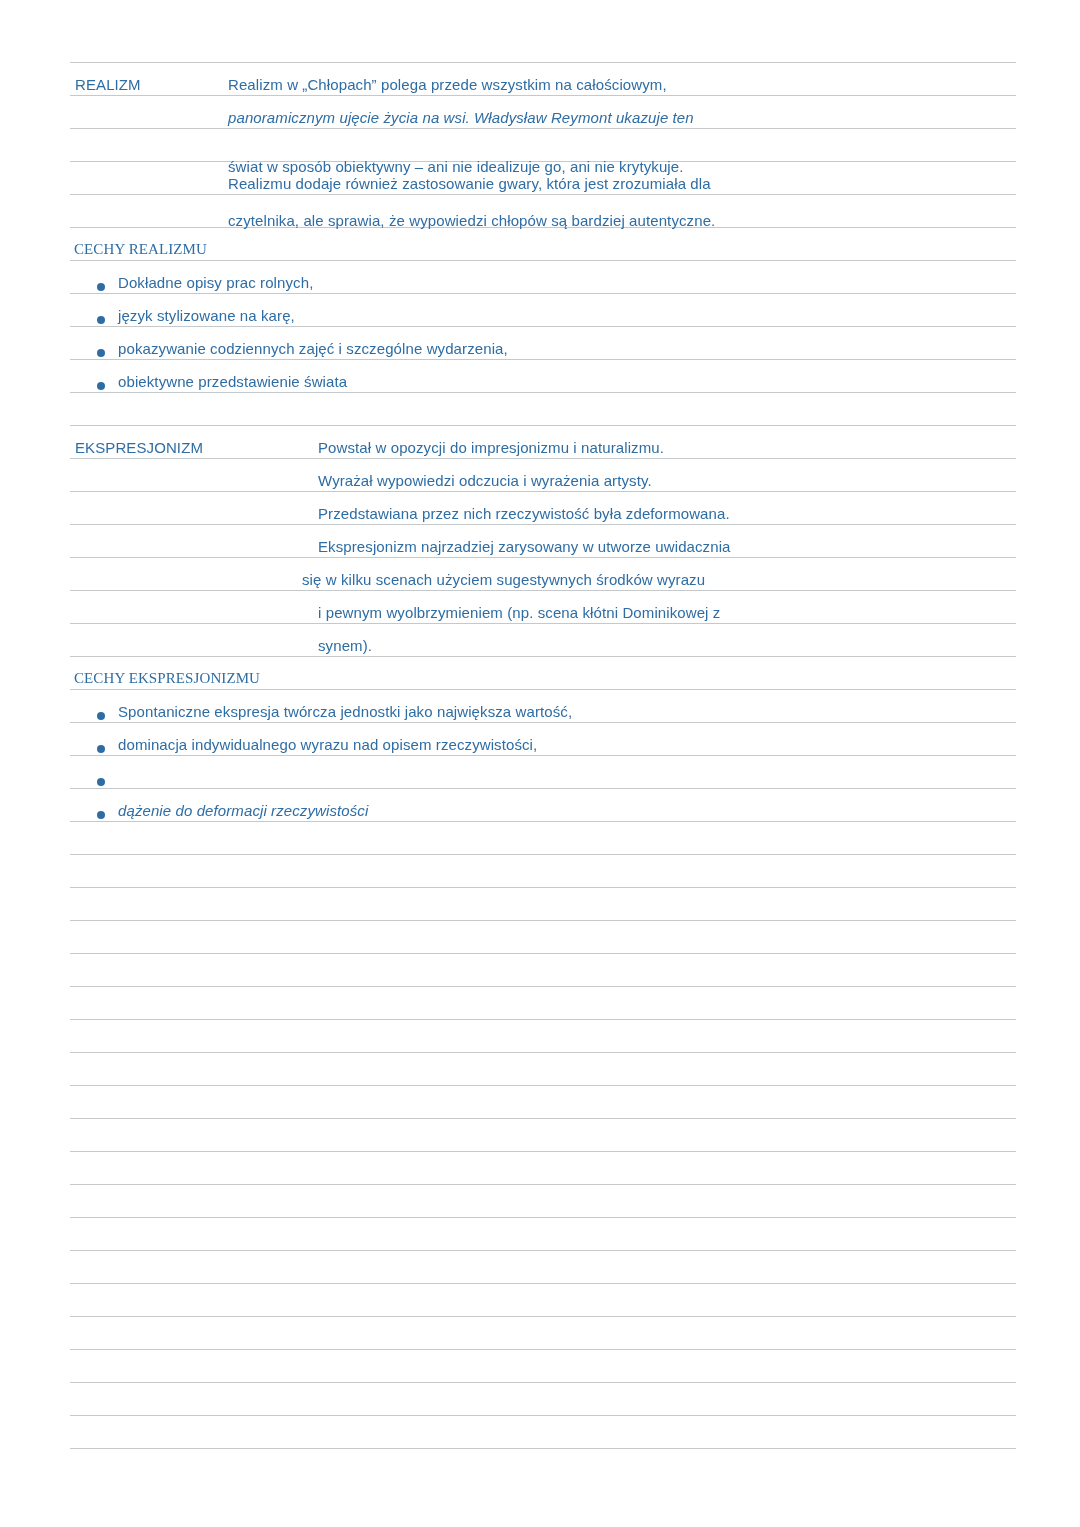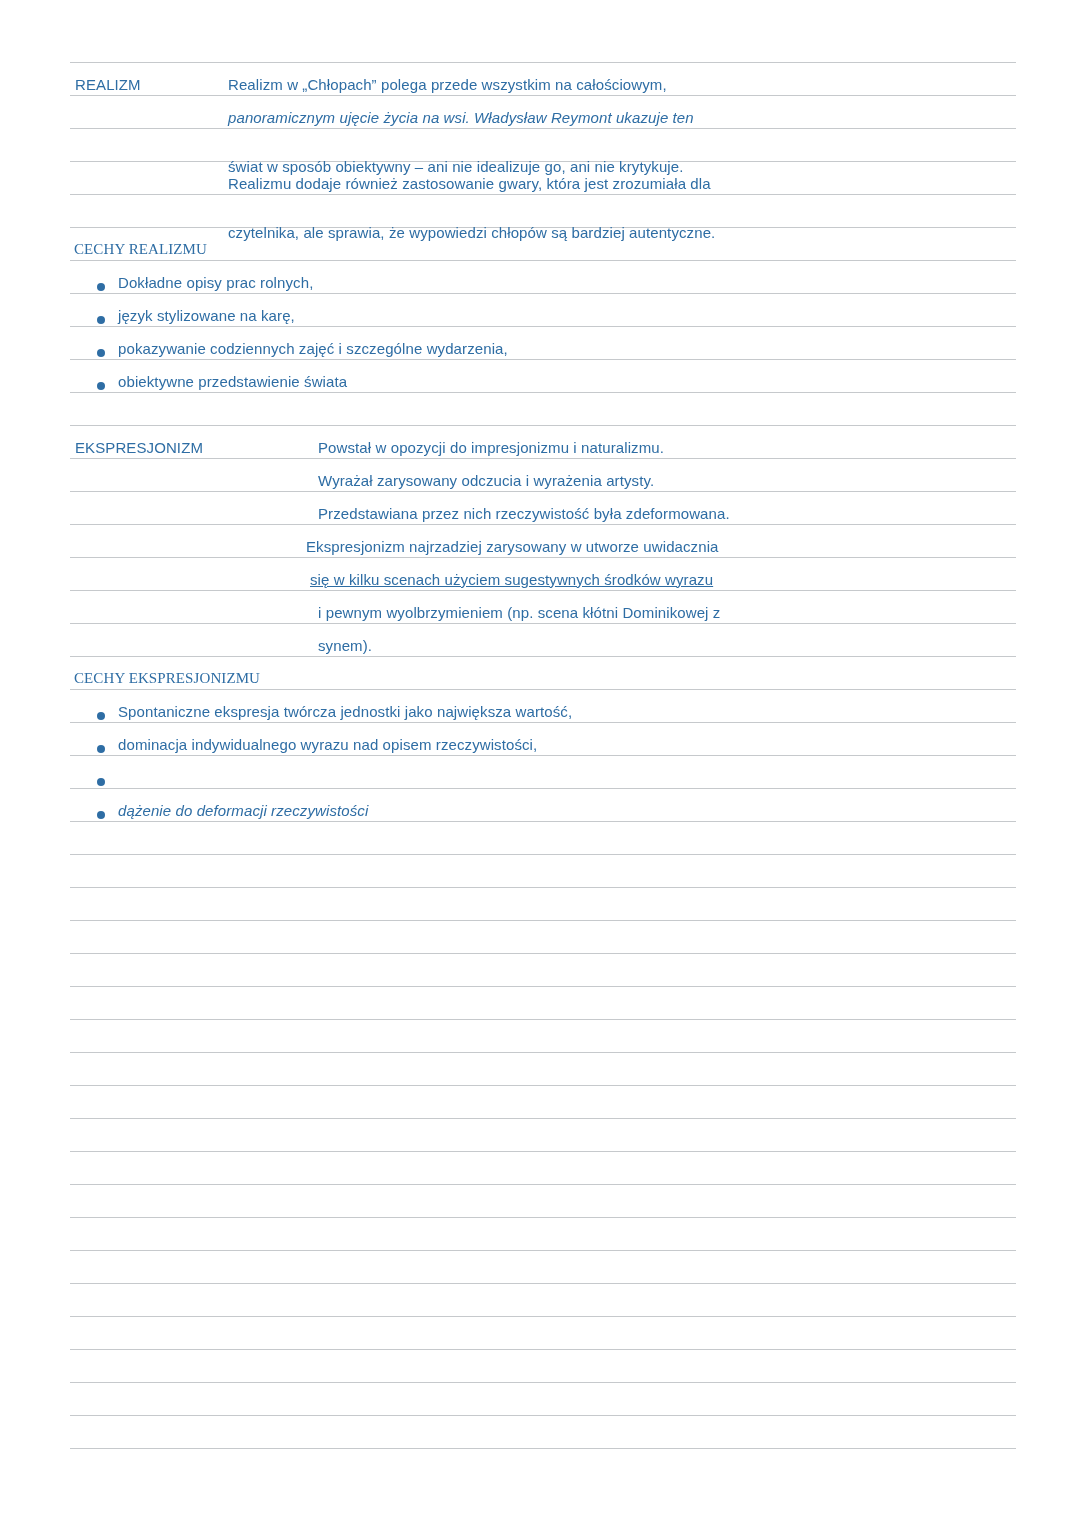--- a/index.html
+++ b/index.html
@@ -68,21 +68,21 @@
       </div>
       <div class="row" style="top: 33px; font-style: italic;">
         <span class="def" style="left: 158px;">panoramicznym ujęcie życia na wsi. Władysław Reymont ukazuje ten</span>
       </div>
       <div class="row" style="top: 82px;">
         <span class="def" style="left: 158px;">świat w sposób obiektywny – ani nie idealizuje go, ani nie krytykuje.</span>
       </div>
       <div class="row" style="top: 99px;">
         <span class="def" style="left: 158px;">Realizmu dodaje również zastosowanie gwary, która jest zrozumiała dla</span>
       </div>
-      <div class="row" style="top: 148px;">
+      <div class="row" style="top: 136px;">
         <span class="def" style="left: 158px;">czytelnika, ale sprawia, że wypowiedzi chłopów są bardziej autentyczne.</span>
       </div>
       <div class="row" style="top: 165px;">
         <span class="heading">CECHY REALIZMU</span>
       </div>
       <div class="row bullet-row" style="top: 198px;">
         <span class="dot"></span>
         <span class="bullet-text">Dokładne opisy prac rolnych,</span>
       </div>
       <div class="row bullet-row" style="top: 231px;">
@@ -95,30 +95,30 @@
       </div>
       <div class="row bullet-row" style="top: 297px;">
         <span class="dot"></span>
         <span class="bullet-text">obiektywne przedstawienie świata</span>
       </div>
       <div class="row" style="top: 363px;">
         <span class="term">EKSPRESJONIZM</span>
         <span class="def" style="left: 248px;">Powstał w opozycji do impresjonizmu i naturalizmu.</span>
       </div>
       <div class="row" style="top: 396px;">
-        <span class="def" style="left: 248px;">Wyrażał zarysowany odczucia i wyrażenia artysty.</span>
+        <span class="def" style="left: 248px;">Wyrażał wypowiedzi odczucia i wyrażenia artysty.</span>
       </div>
       <div class="row" style="top: 429px;">
         <span class="def" style="left: 248px;">Przedstawiana przez nich rzeczywistość była zdeformowana.</span>
       </div>
       <div class="row" style="top: 462px;">
-        <span class="def" style="left: 236px;">Ekspresjonizm najrzadziej zarysowany w utworze uwidacznia</span>
+        <span class="def" style="left: 248px;">Ekspresjonizm najrzadziej zarysowany w utworze uwidacznia</span>
       </div>
       <div class="row" style="top: 495px;">
-        <span class="def" style="left: 240px; text-decoration: underline;">się w kilku scenach użyciem sugestywnych środków wyrazu</span>
+        <span class="def" style="left: 232px;">się w kilku scenach użyciem sugestywnych środków wyrazu</span>
       </div>
       <div class="row" style="top: 528px;">
         <span class="def" style="left: 248px;">i pewnym wyolbrzymieniem (np. scena kłótni Dominikowej z</span>
       </div>
       <div class="row" style="top: 561px;">
         <span class="def" style="left: 248px;">synem).</span>
       </div>
       <div class="row" style="top: 594px;">
         <span class="heading">CECHY EKSPRESJONIZMU</span>
       </div>

